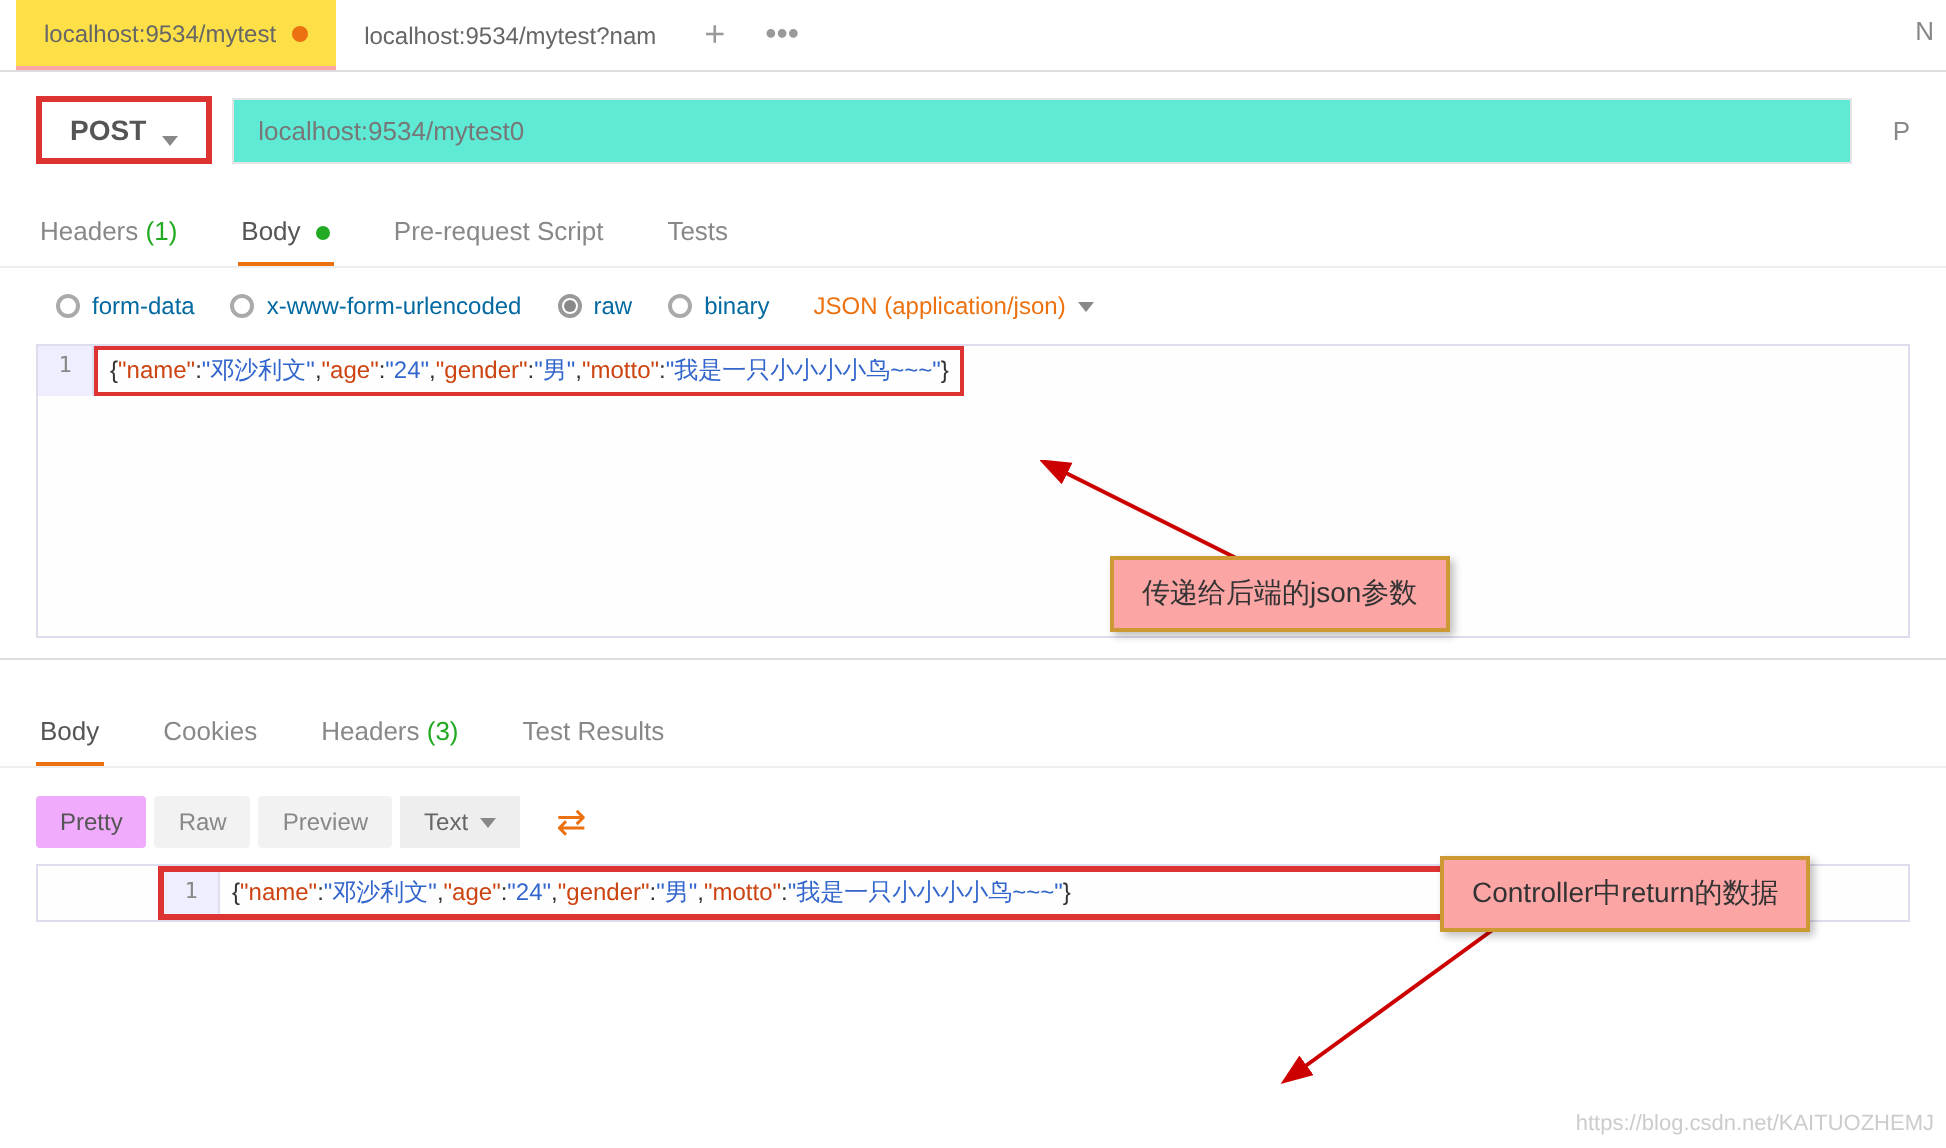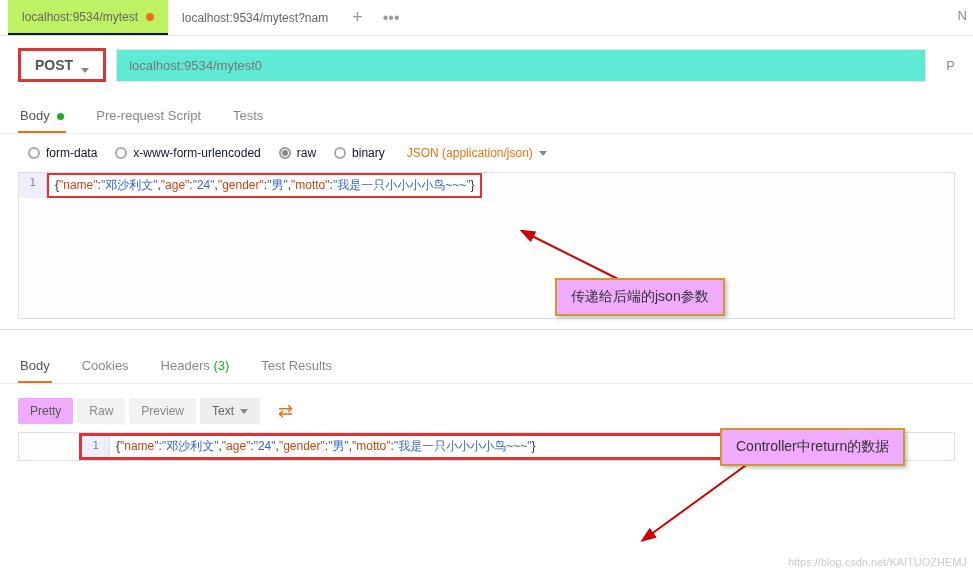--- a/index.html
+++ b/index.html
@@ -1,55 +1,55 @@
 <!DOCTYPE html>
 <html><head>
 <meta charset="utf-8">
 <style>
 * { box-sizing: border-box; margin: 0; padding: 0; font-family: Arial, sans-serif; }
 body { background: #fff; width: 973px; height: 574px; position: relative; overflow: hidden; font-size: 13px; color: #666; }
 
 .tabs-bar { display: flex; align-items: center; height: 36px; border-bottom: 1px solid #ddd; padding: 0 8px; }
 .tab { display: flex; align-items: center; padding: 0 14px; height: 100%; cursor: pointer; font-size: 12px; color: #666; }
-.tab.active { background: #bef264; border-bottom: 2px solid #0f172a; }
+.tab.active { background: #fde047; border-bottom: 2px solid #fca5a5; }
 .tab-dot { width: 8px; height: 8px; border-radius: 50%; background: #ec7211; margin-left: 8px; }
 .tab-add { font-size: 18px; color: #999; padding: 0 10px; cursor: pointer; }
 .tab-more { font-size: 16px; color: #999; padding: 0 10px; cursor: pointer; }
 .right-n { position: absolute; right: 6px; top: 8px; color: #888; font-size: 13px; }
 
 .req-row { display: flex; align-items: center; padding: 12px 18px 10px; gap: 10px; }
 .method-box { border: 3px solid #d33; padding: 6px 14px; display: flex; align-items: flex-end; gap: 8px; cursor: pointer; }
 .method-label { font-weight: bold; color: #555; font-size: 14px; }
 .chevron { width: 0; height: 0; border-left: 4px solid transparent; border-right: 4px solid transparent; border-top: 5px solid #888; }
 .url-box { flex: 1; padding: 8px 12px; border: 1px solid #e4e4e4; background: #5eead4; color: #777; font-size: 13px; }
 .right-p { color: #888; padding-left: 10px; }
 
 .req-tabs { display: flex; gap: 28px; padding: 8px 18px 0; border-bottom: 1px solid #eee; }
 .req-tab { padding: 8px 2px; cursor: pointer; color: #888; font-size: 13px; }
 .req-tab.active { color: #555; border-bottom: 2px solid #ec7211; font-weight: 500; }
 .req-tab .count { color: #2a2; }
 .req-tab .dot { display: inline-block; width: 7px; height: 7px; border-radius: 50%; background: #2a2; margin-left: 4px; vertical-align: middle; }
 
 .body-types { display: flex; align-items: center; gap: 18px; padding: 12px 28px; }
-.radio { display: flex; align-items: center; gap: 6px; cursor: pointer; color: #0f172a; font-size: 12px; justify-content: center; }
+.radio { display: flex; align-items: center; gap: 6px; cursor: pointer; color: #0369a1; font-size: 12px; justify-content: center; }
 .radio-circle { width: 12px; height: 12px; border: 2px solid #aaa; border-radius: 50%; position: relative; }
 .radio.selected .radio-circle { border-color: #999; }
 .radio.selected .radio-circle::after { content: ''; position: absolute; width: 6px; height: 6px; background: #888; border-radius: 50%; top: 1px; left: 1px; }
 .ct-select { color: #ec7211; font-size: 12px; display: flex; align-items: center; gap: 6px; cursor: pointer; margin-left: 4px; }
 
 .code-area { margin: 0 18px; border: 1px solid #dde; background: #fefefe; position: relative; }
 .code-line { display: flex; }
 .line-no { width: 28px; text-align: center; background: #eef; color: #888; font-size: 11px; padding: 3px 0; border-right: 1px solid #dde; font-family: monospace; }
 .line-content { padding: 2px 6px; font-family: monospace; font-size: 12px; border: 2px solid #d33; display: inline-block; }
 .j-brace { color: #333; }
 .j-key { color: #c41; }
 .j-str { color: #36c; }
 .fill { height: 120px; }
 
-.callout { position: absolute; background: #f0abfc; border: 2px solid #c93; padding: 8px 14px; font-size: 14px; color: #333; box-shadow: 2px 2px 4px rgba(0,0,0,0.25); z-index: 10; }
+.callout { position: absolute; background: #fca5a5; border: 2px solid #c93; padding: 8px 14px; font-size: 14px; color: #333; box-shadow: 2px 2px 4px rgba(0,0,0,0.25); z-index: 10; }
 .arrow-svg { position: absolute; z-index: 9; pointer-events: none; }
 
 .divider { height: 1px; background: #ddd; margin-top: 10px; }
 
 .resp-tabs { display: flex; gap: 28px; padding: 20px 18px 0; border-bottom: 1px solid #eee; }
 .resp-tab { padding: 8px 2px; cursor: pointer; color: #888; font-size: 13px; }
 .resp-tab.active { color: #555; border-bottom: 2px solid #ec7211; }
 .resp-tab .count { color: #2a2; }
 
 .resp-ctrl { display: flex; align-items: center; gap: 4px; padding: 14px 18px 8px; }
@@ -83,20 +83,24 @@
 <div class="req-row">
   <div class="method-box">
     <span class="method-label">POST</span>
     <span class="chevron"></span>
   </div>
   <div class="url-box">localhost:9534/mytest0</div>
   <div class="right-p">P</div>
 </div>
 
 <div class="req-tabs">
+  <div class="req-tab">
+    <span>Headers</span>
+    <span class="count">(1)</span>
+  </div>
   <div class="req-tab active">
     <span>Body</span>
     <span class="dot"></span>
   </div>
   <div class="req-tab">Pre-request Script</div>
   <div class="req-tab">Tests</div>
 </div>
 
 <div class="body-types">
   <div class="radio">

